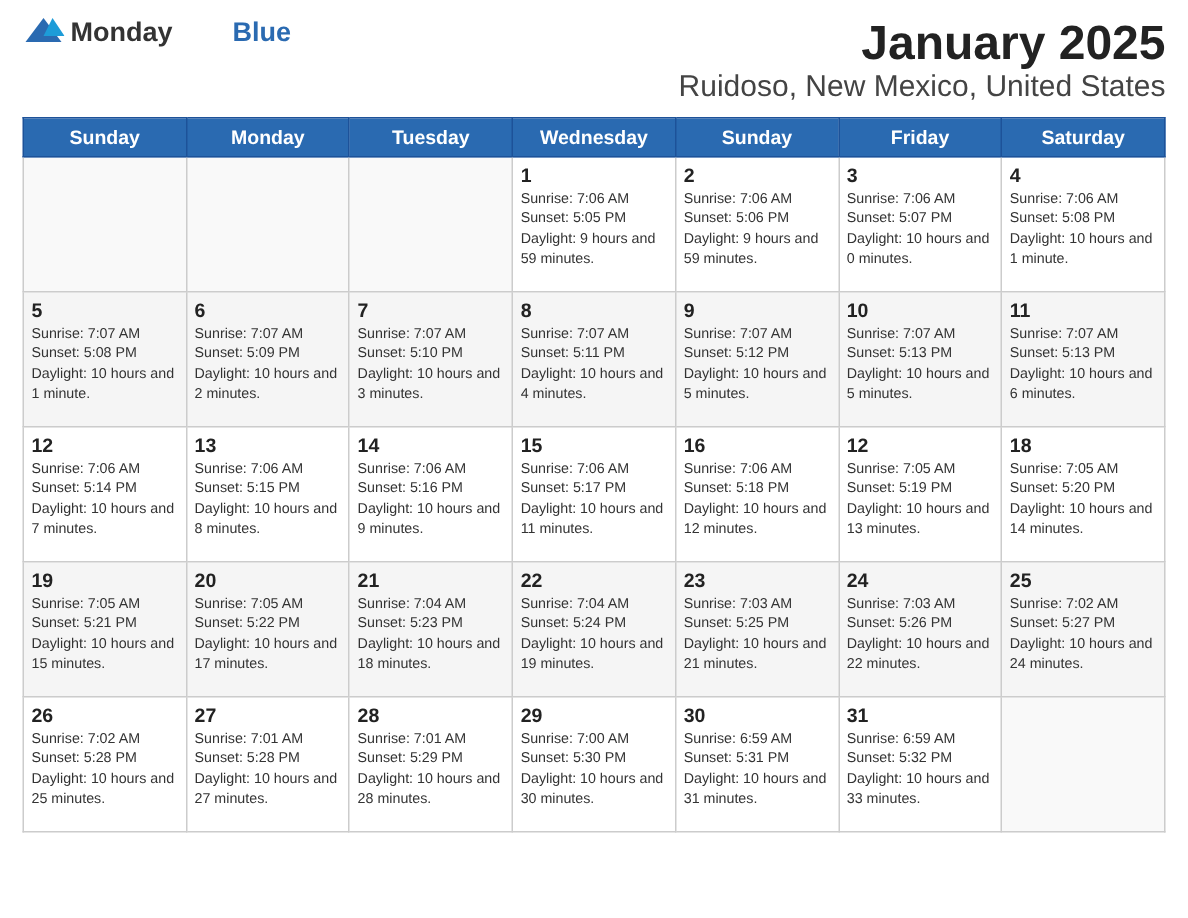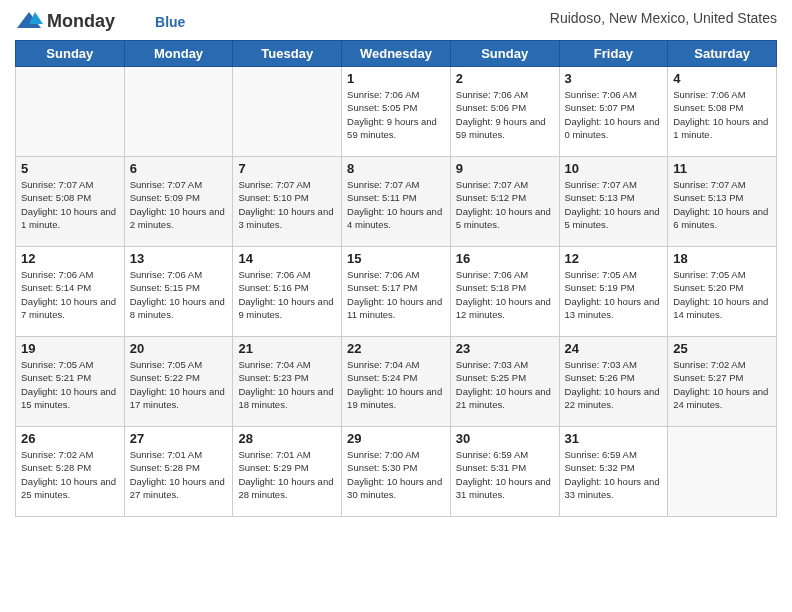--- a/index.html
+++ b/index.html
@@ -20,39 +20,39 @@
       display: flex;
       align-items: center;
       gap: 4px;
     }
     .logo-text-general {
       font-size: 18px;
       font-weight: bold;
       color: #333;
     }
     .logo-text-blue {
-      font-size: 14px;
+      font-size: 18px;
       font-weight: bold;
       color: #2a6ab1;
       padding-left: 40px;
     }
     .logo-icon {
       width: 28px;
       height: 22px;
     }
     .title-block {
       text-align: right;
     }
     .month-title {
       font-size: 32px;
       font-weight: bold;
       color: #222;
     }
     .location-title {
-      font-size: 14px;
+      font-size: 20px;
       color: #444;
     }
     table {
       width: 100%;
       border-collapse: collapse;
       table-layout: fixed;
     }
     thead th {
       background: #2a6ab1;
       color: #fff;
@@ -94,20 +94,21 @@
   <div class="logo">
     <svg class="logo-icon" viewBox="0 0 28 22" xmlns="http://www.w3.org/2000/svg">
       <polygon points="14,2 26,18 2,18" fill="#2a6ab1"></polygon>
       <polygon points="20,2 28,14 14,14" fill="#1d9cd8"></polygon>
     </svg>
     <div>
       <span class="logo-text-general">Monday</span><span class="logo-text-blue">Blue</span>
     </div>
   </div>
   <div class="title-block">
+    <div class="month-title">January 2025</div>
     <div class="location-title">Ruidoso, New Mexico, United States</div>
   </div>
 </div>
 
 <table>
   <thead>
     <tr>
     <th>Sunday</th>
         <th>Monday</th>
         <th>Tuesday</th>

